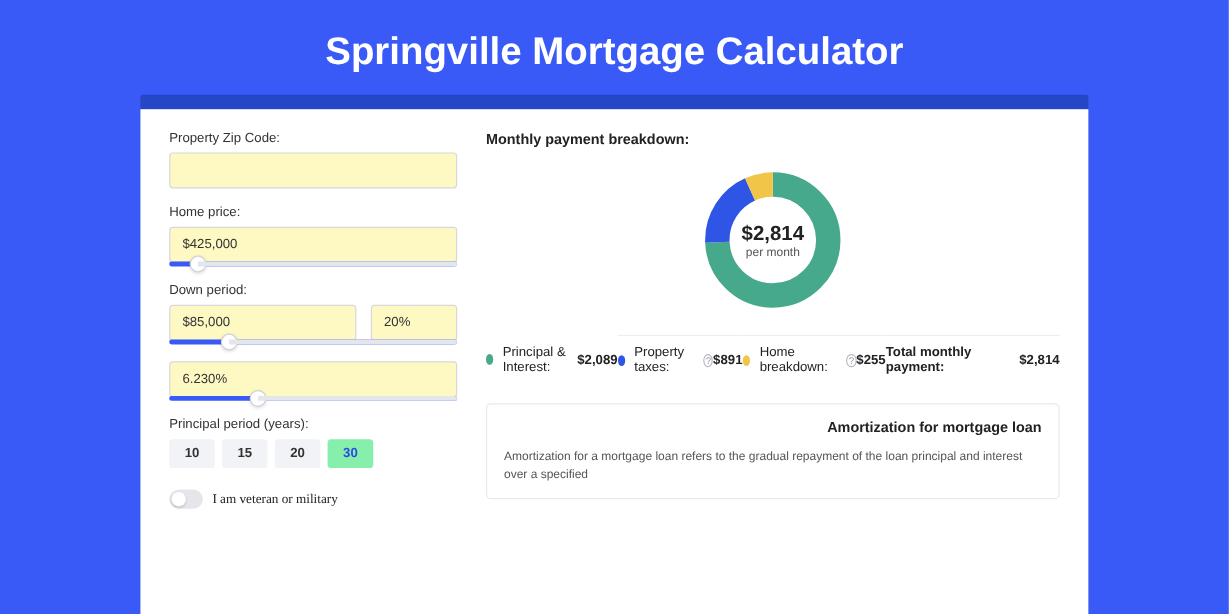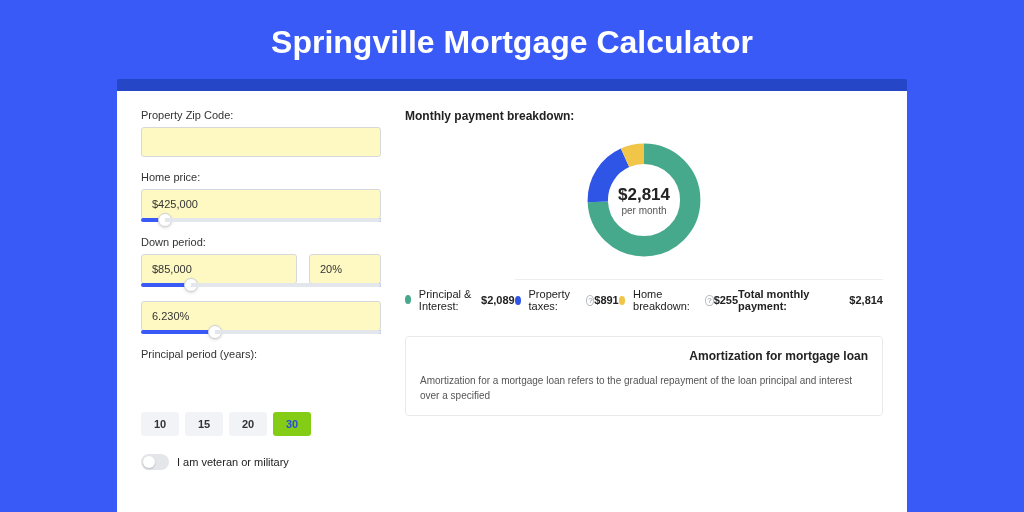--- a/index.html
+++ b/index.html
@@ -84,25 +84,24 @@
     border-radius: 3px;
     font-size: 11px;
     font-weight: 600;
     color: #333;
     display: flex;
     align-items: center;
     justify-content: center;
     cursor: pointer;
   }
   .period-btn.active {
-    background: #84cc16;
+    background: #86efac;
     color: #2a4be0;
-    margin-top: 46px;
-  }
-  .vet-row { display: flex; align-items: center; gap: 8px; margin-top: 18px; }
+  }
+  .vet-row { display: flex; align-items: center; gap: 8px; margin-top: 18px; font-family: Liberation Serif, serif; }
   .toggle {
     width: 28px;
     height: 16px;
     background: #e4e6ea;
     border-radius: 10px;
     position: relative;
     cursor: pointer;
   }
   .toggle-knob {
     position: absolute;

